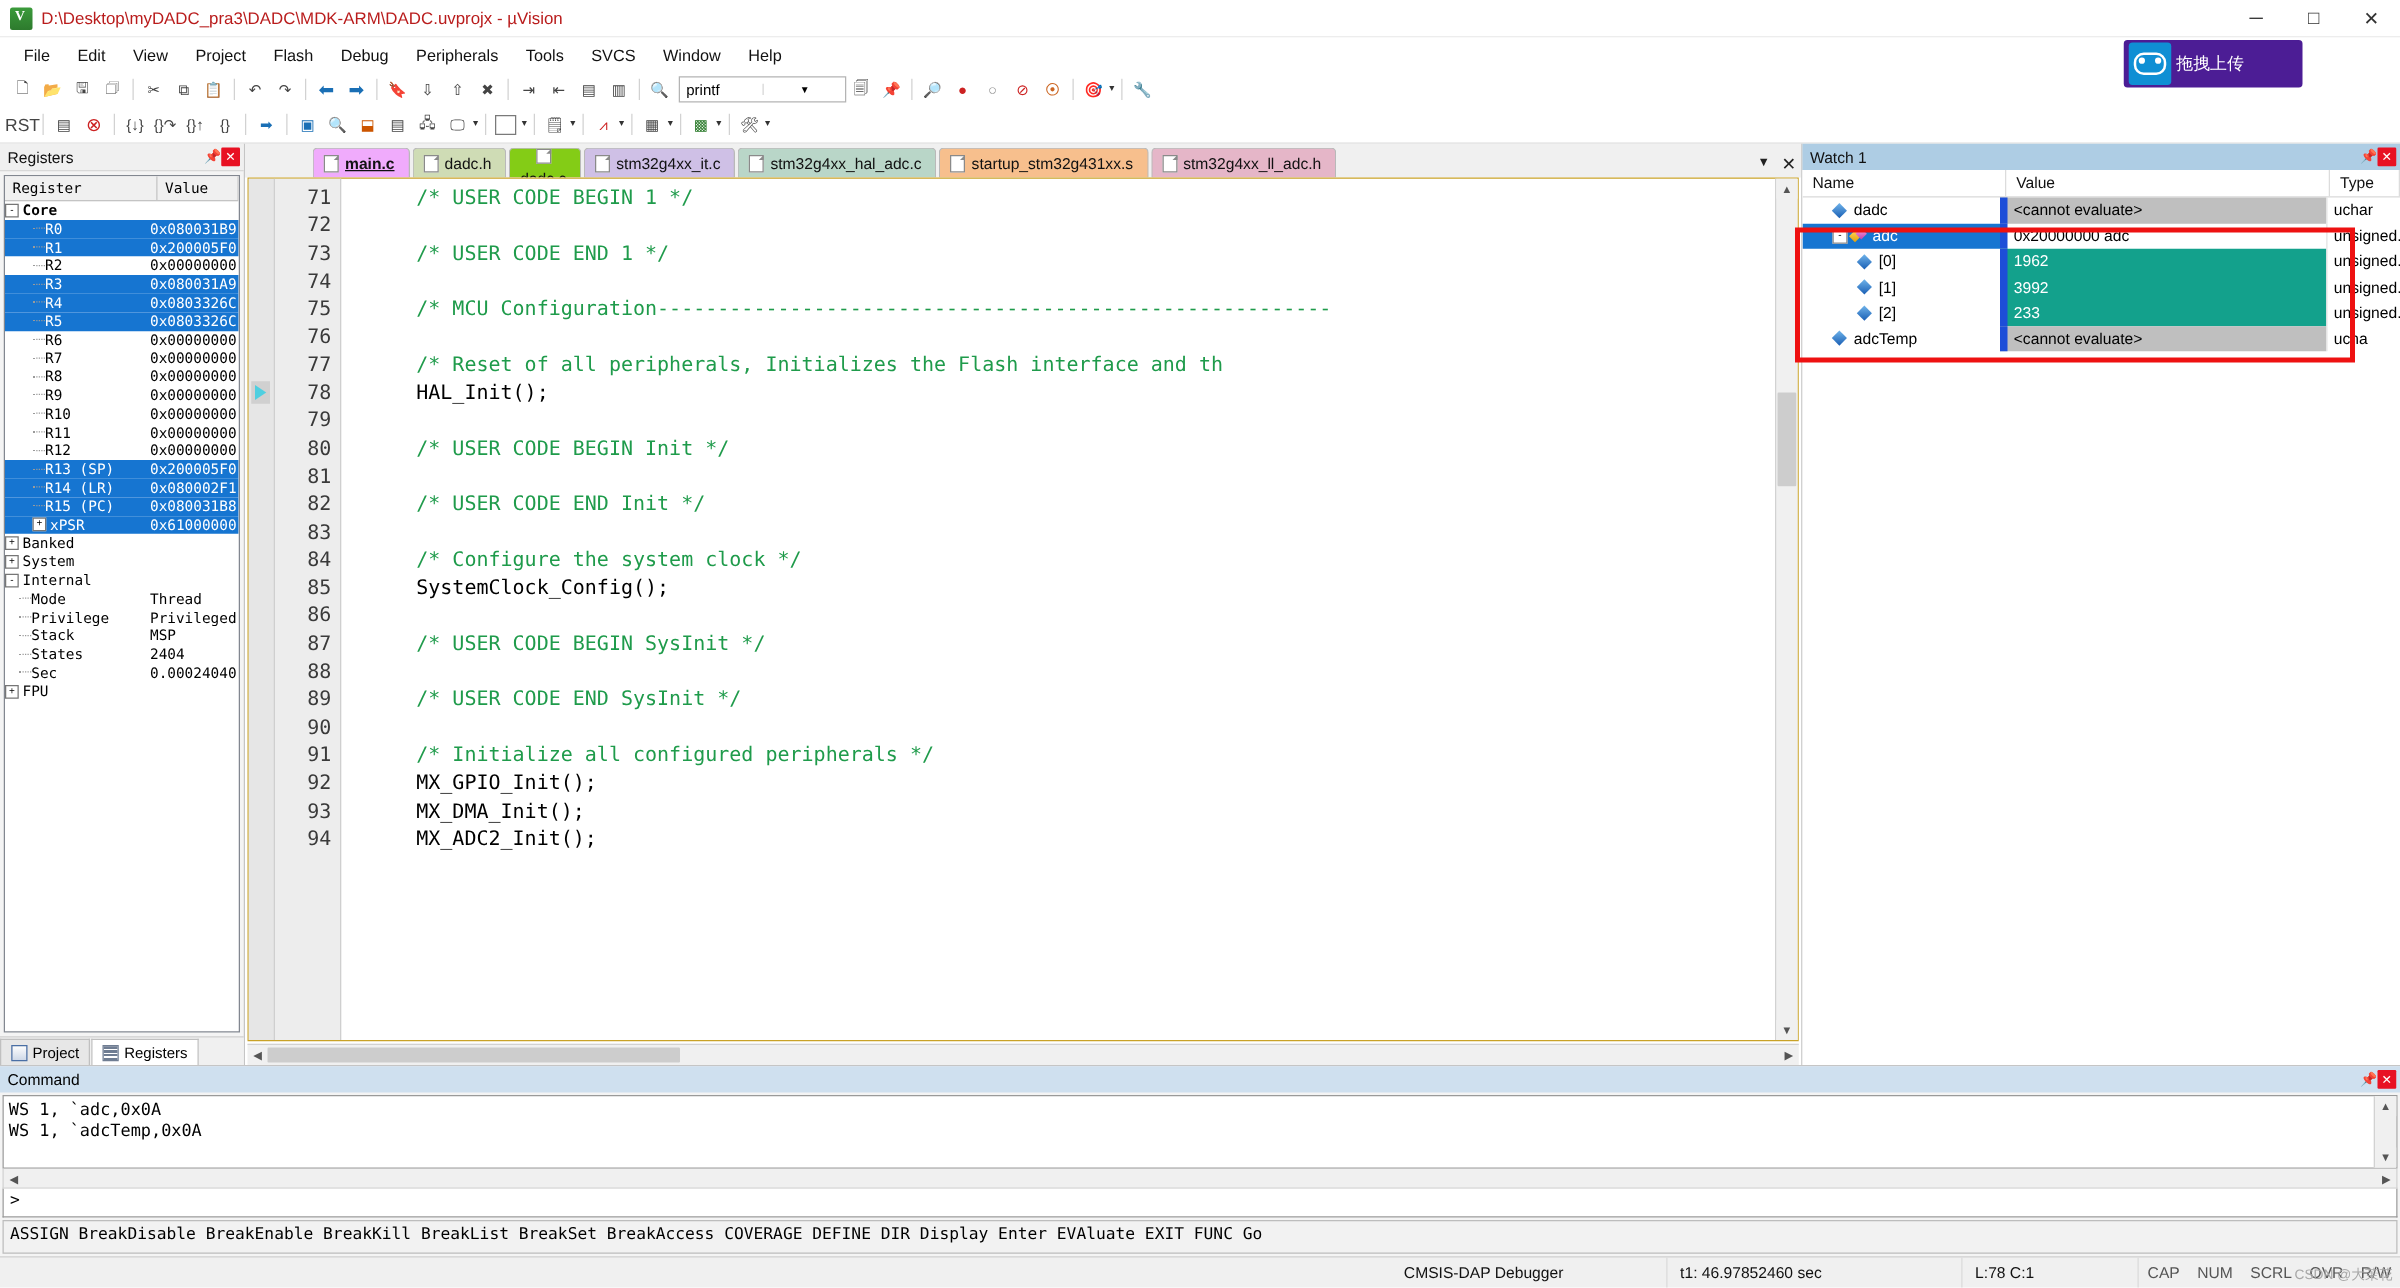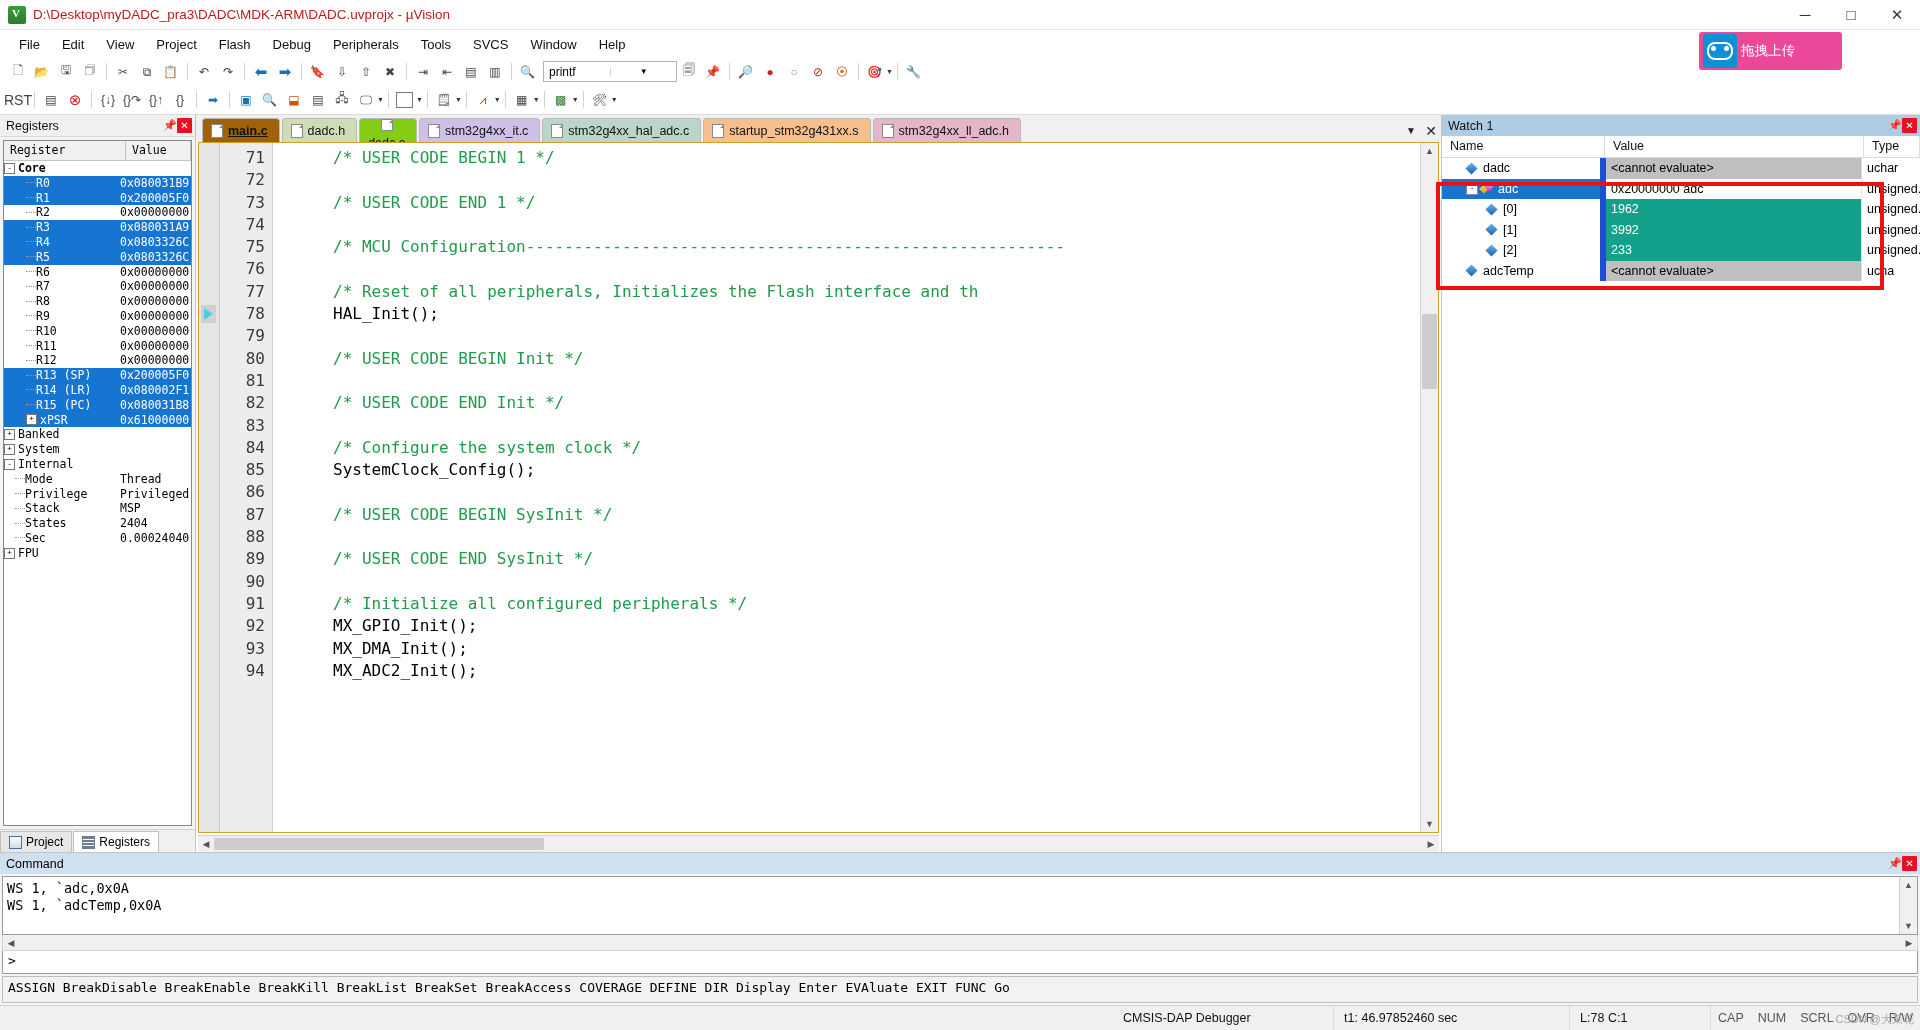--- a/index.html
+++ b/index.html
@@ -10,21 +10,21 @@
   .titlebar{height:29px;background:#ffffff;display:flex;align-items:center;border-bottom:1px solid #e8e8e8;flex:0 0 29px;}
   .tb-icon{width:18px;height:18px;margin:0 7px 0 8px;background:linear-gradient(#3b9b3b,#2d7a2d);border-radius:2px;position:relative;flex:0 0 18px;}
   .tb-icon:after{content:"V";position:absolute;left:4px;top:1px;color:#fff;font-size:11px;font-weight:bold;font-family:"Liberation Serif",serif;}
   .tb-title{font-size:13.5px;color:#b91c1c;white-space:nowrap;}
   .tb-spacer{flex:1;}
   .tb-btn{width:46px;height:29px;display:flex;align-items:center;justify-content:center;font-size:15px;color:#333;}
 
   
   .menubar{height:28px;background:#fff;display:flex;align-items:center;padding-left:8px;flex:0 0 28px;position:relative;}
   .menu-item{padding:4px 11px;font-size:13px;color:#111;}
-  .upload-btn{position:absolute;right:78px;top:2px;height:38px;width:143px;background:#ec4899;border-radius:3px;display:flex;align-items:center;color:#fff;font-size:13.5px;}
+  .upload-btn{position:absolute;right:78px;top:2px;height:38px;width:143px;background:#4c1d95;border-radius:3px;display:flex;align-items:center;color:#fff;font-size:13.5px;}
   .upload-badge{width:34px;height:34px;margin:0 4px 0 4px;background:#0f8fd4;border-radius:3px;display:flex;align-items:center;justify-content:center;}
   .up-gl{width:22px;height:14px;border:2px solid #fff;border-radius:8px;position:relative;}
   .up-gl:before,.up-gl:after{content:"";position:absolute;top:2px;width:5px;height:5px;border-radius:50%;background:#fff;}
   .up-gl:before{left:2px;}.up-gl:after{right:2px;}
 
   
   .toolbar{height:27px;background:#fff;display:flex;align-items:center;padding-left:6px;flex:0 0 27px;}
   .toolbar2{height:29px;background:#fff;display:flex;align-items:center;padding-left:6px;flex:0 0 29px;border-bottom:1px solid #dcdcdc;}
   .tbtn{width:22px;height:21px;margin:0 1px;display:flex;align-items:center;justify-content:center;font-size:12px;color:#444;border-radius:2px;}
   .tsep{width:1px;height:17px;background:#d2d2d2;margin:0 4px;}
@@ -485,21 +485,21 @@
         </div>
         <div class="ptab on">
           <span class="ico-reg"></span>
           <span>Registers</span>
         </div>
       </div>
     </div>
 
     <div class="center">
       <div class="edtabs" id="editor-tabs">
-          <div class="etab on" style="background: #a16207;">
+          <div class="etab on" style="background: #f0abfc; margin-left: 48px;">
             <span class="pg"></span>
             <span>main.c</span>
           </div>
           <div class="etab" style="background: rgb(207, 220, 181);">
             <span class="pg"></span>
             <span>dadc.h</span>
           </div>
           <div class="etab" style="background: #84cc16; flex-direction: column;">
             <span class="pg"></span>
             <span>dadc.c</span>

